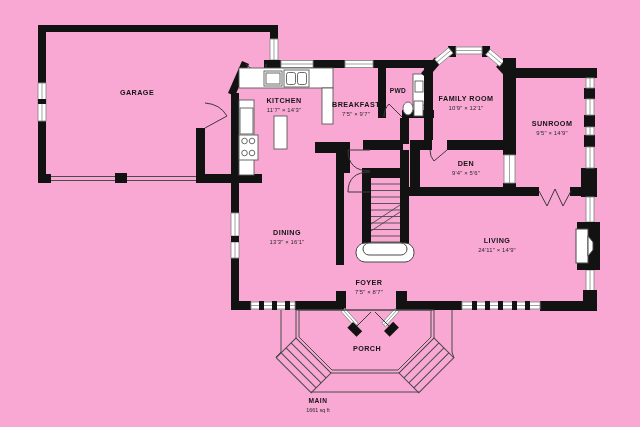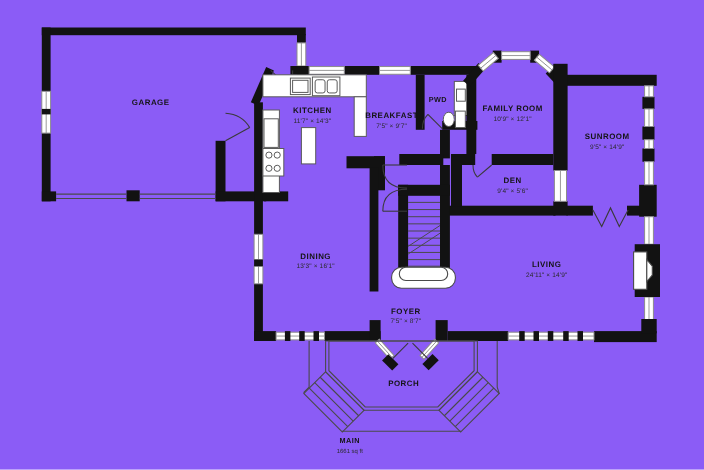--- a/index.html
+++ b/index.html
@@ -1,16 +1,16 @@
 <!DOCTYPE html>
 <html><head>
 <meta charset="utf-8">
 <style>
   html,body{margin:0;padding:0;background:#ffffff;}
-  .canvas{position:relative;width:640px;height:427px;background:#8b5cf6;overflow:hidden;}
+  .canvas{position:relative;width:640px;height:427px;background:#f9a8d4;overflow:hidden;}
   svg{position:absolute;left:0;top:0;}
   text{font-family:"Liberation Sans",sans-serif;fill:#141414;}
   .rname{font-size:7.2px;font-weight:bold;letter-spacing:.45px;text-anchor:middle;}
   .rdims{font-size:5.9px;letter-spacing:.15px;text-anchor:middle;fill:#2a2a2a;}
   .pwdname{font-size:6.6px;font-weight:bold;letter-spacing:.4px;text-anchor:middle;}
   .mainname{font-size:6.6px;font-weight:bold;letter-spacing:.5px;text-anchor:middle;}
   .mainarea{font-size:5.4px;text-anchor:middle;fill:#2a2a2a;}
   .wall{fill:#121212;stroke:none;}
   .winr{fill:#ffffff;stroke:#8c8c8c;stroke-width:0.9;}
   .winl{stroke:#8c8c8c;stroke-width:0.8;fill:none;}

